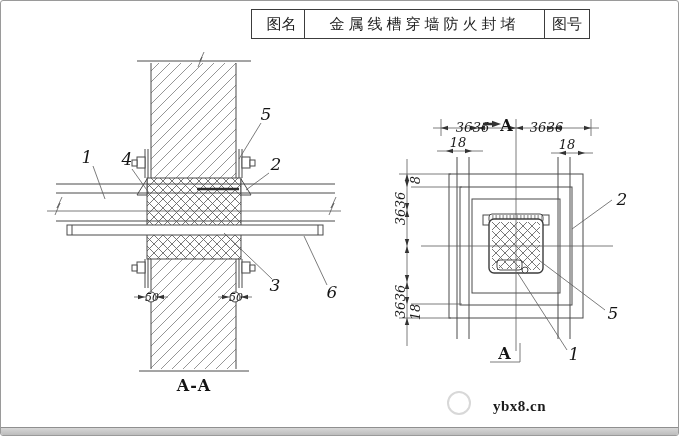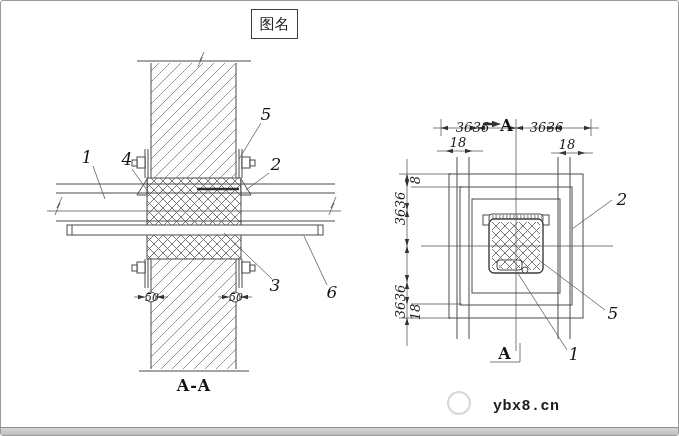--- a/index.html
+++ b/index.html
@@ -8,21 +8,21 @@
     border:1px solid #9a9a9a;border-radius:3px;box-sizing:border-box;overflow:hidden;
     font-family:"Liberation Serif", serif;
   }
   .bottom-bar{
     position:absolute;left:0;right:0;bottom:0;height:7px;
     background:linear-gradient(#d6d6d6,#bdbdbd);border-top:1px solid #8f8f8f;
   }
   
   .tb{
     position:absolute;left:250px;top:8px;height:30px;display:flex;
-    border:1px solid #3c3c3c;background:#fff;box-sizing:border-box;
+    border:1px solid #3c3c3c;background:#fff;box-sizing:border-box;padding-left:7px;
   }
   .tb-cell{
     display:flex;align-items:center;justify-content:center;
     border-left:1px solid #3c3c3c;box-sizing:border-box;height:100%;
     color:#1d1d1d;font-size:15px;white-space:nowrap;
   }
   .tb-cell:first-child{border-left:none;}
   .tb-name{width:45px;}
   .tb-title{width:240px;letter-spacing:4px;}
   .tb-no{width:45px;}
@@ -34,29 +34,31 @@
   .thin{stroke:#5a5a5a;stroke-width:0.8;fill:none;}
   .arr{fill:#333;stroke:none;}
   .wfill{fill:#fff;stroke:#4a4a4a;stroke-width:1;}
   .callout{font-family:"DejaVu Serif",serif;font-style:italic;font-size:17px;fill:#141414;text-anchor:middle;}
   .dimtxt{font-family:"DejaVu Serif",serif;font-style:italic;font-size:13px;fill:#1a1a1a;text-anchor:middle;}
   .dimsmall{font-family:"DejaVu Serif",serif;font-style:italic;font-size:11px;fill:#1a1a1a;text-anchor:middle;}
   .seclab{font-family:"DejaVu Serif",serif;font-weight:bold;font-size:16px;fill:#141414;text-anchor:middle;letter-spacing:1px;}
   
   .wm-logo{position:absolute;left:446px;top:390px;width:20px;height:20px;border:2px solid #d8d8d8;border-radius:50%;}
   .wm-back{position:absolute;left:471px;top:395px;color:#c9c9c9;font-size:17px;font-family:"DejaVu Sans",sans-serif;white-space:nowrap;}
-  .wm-front{position:absolute;left:492px;top:397px;color:#1b1b1b;font-weight:bold;font-size:15px;font-family:Liberation Mono, monospace;white-space:nowrap;letter-spacing:.5px;}
+  .wm-front{position:absolute;left:492px;top:397px;color:#1b1b1b;font-weight:bold;font-size:15px;font-family:Liberation Serif, serif;white-space:nowrap;letter-spacing:.5px;}
 </style>
 </head>
 <body>
 
 <div class="stage">
 
   <div class="tb">
     <div class="tb-cell tb-name">图名</div>
+    <div class="tb-cell tb-title">金属线槽穿墙防火封堵</div>
+    <div class="tb-cell tb-no">图号</div>
   </div>
 
   <svg class="draw" width="679" height="436" viewBox="0 0 679 436">
     <defs>
       <pattern id="hatchWall" width="11" height="11" patternUnits="userSpaceOnUse">
         <path d="M0 11 L11 0 M-2.75 2.75 L2.75 -2.75 M8.25 13.75 L13.75 8.25" stroke="#8a8a8a" stroke-width="0.9" fill="none"></path>
       </pattern>
       <pattern id="hatchCross" width="9" height="9" patternUnits="userSpaceOnUse">
         <path d="M0 0 L9 9 M9 0 L0 9" stroke="#606060" stroke-width="0.85" fill="none"></path>
       </pattern>

